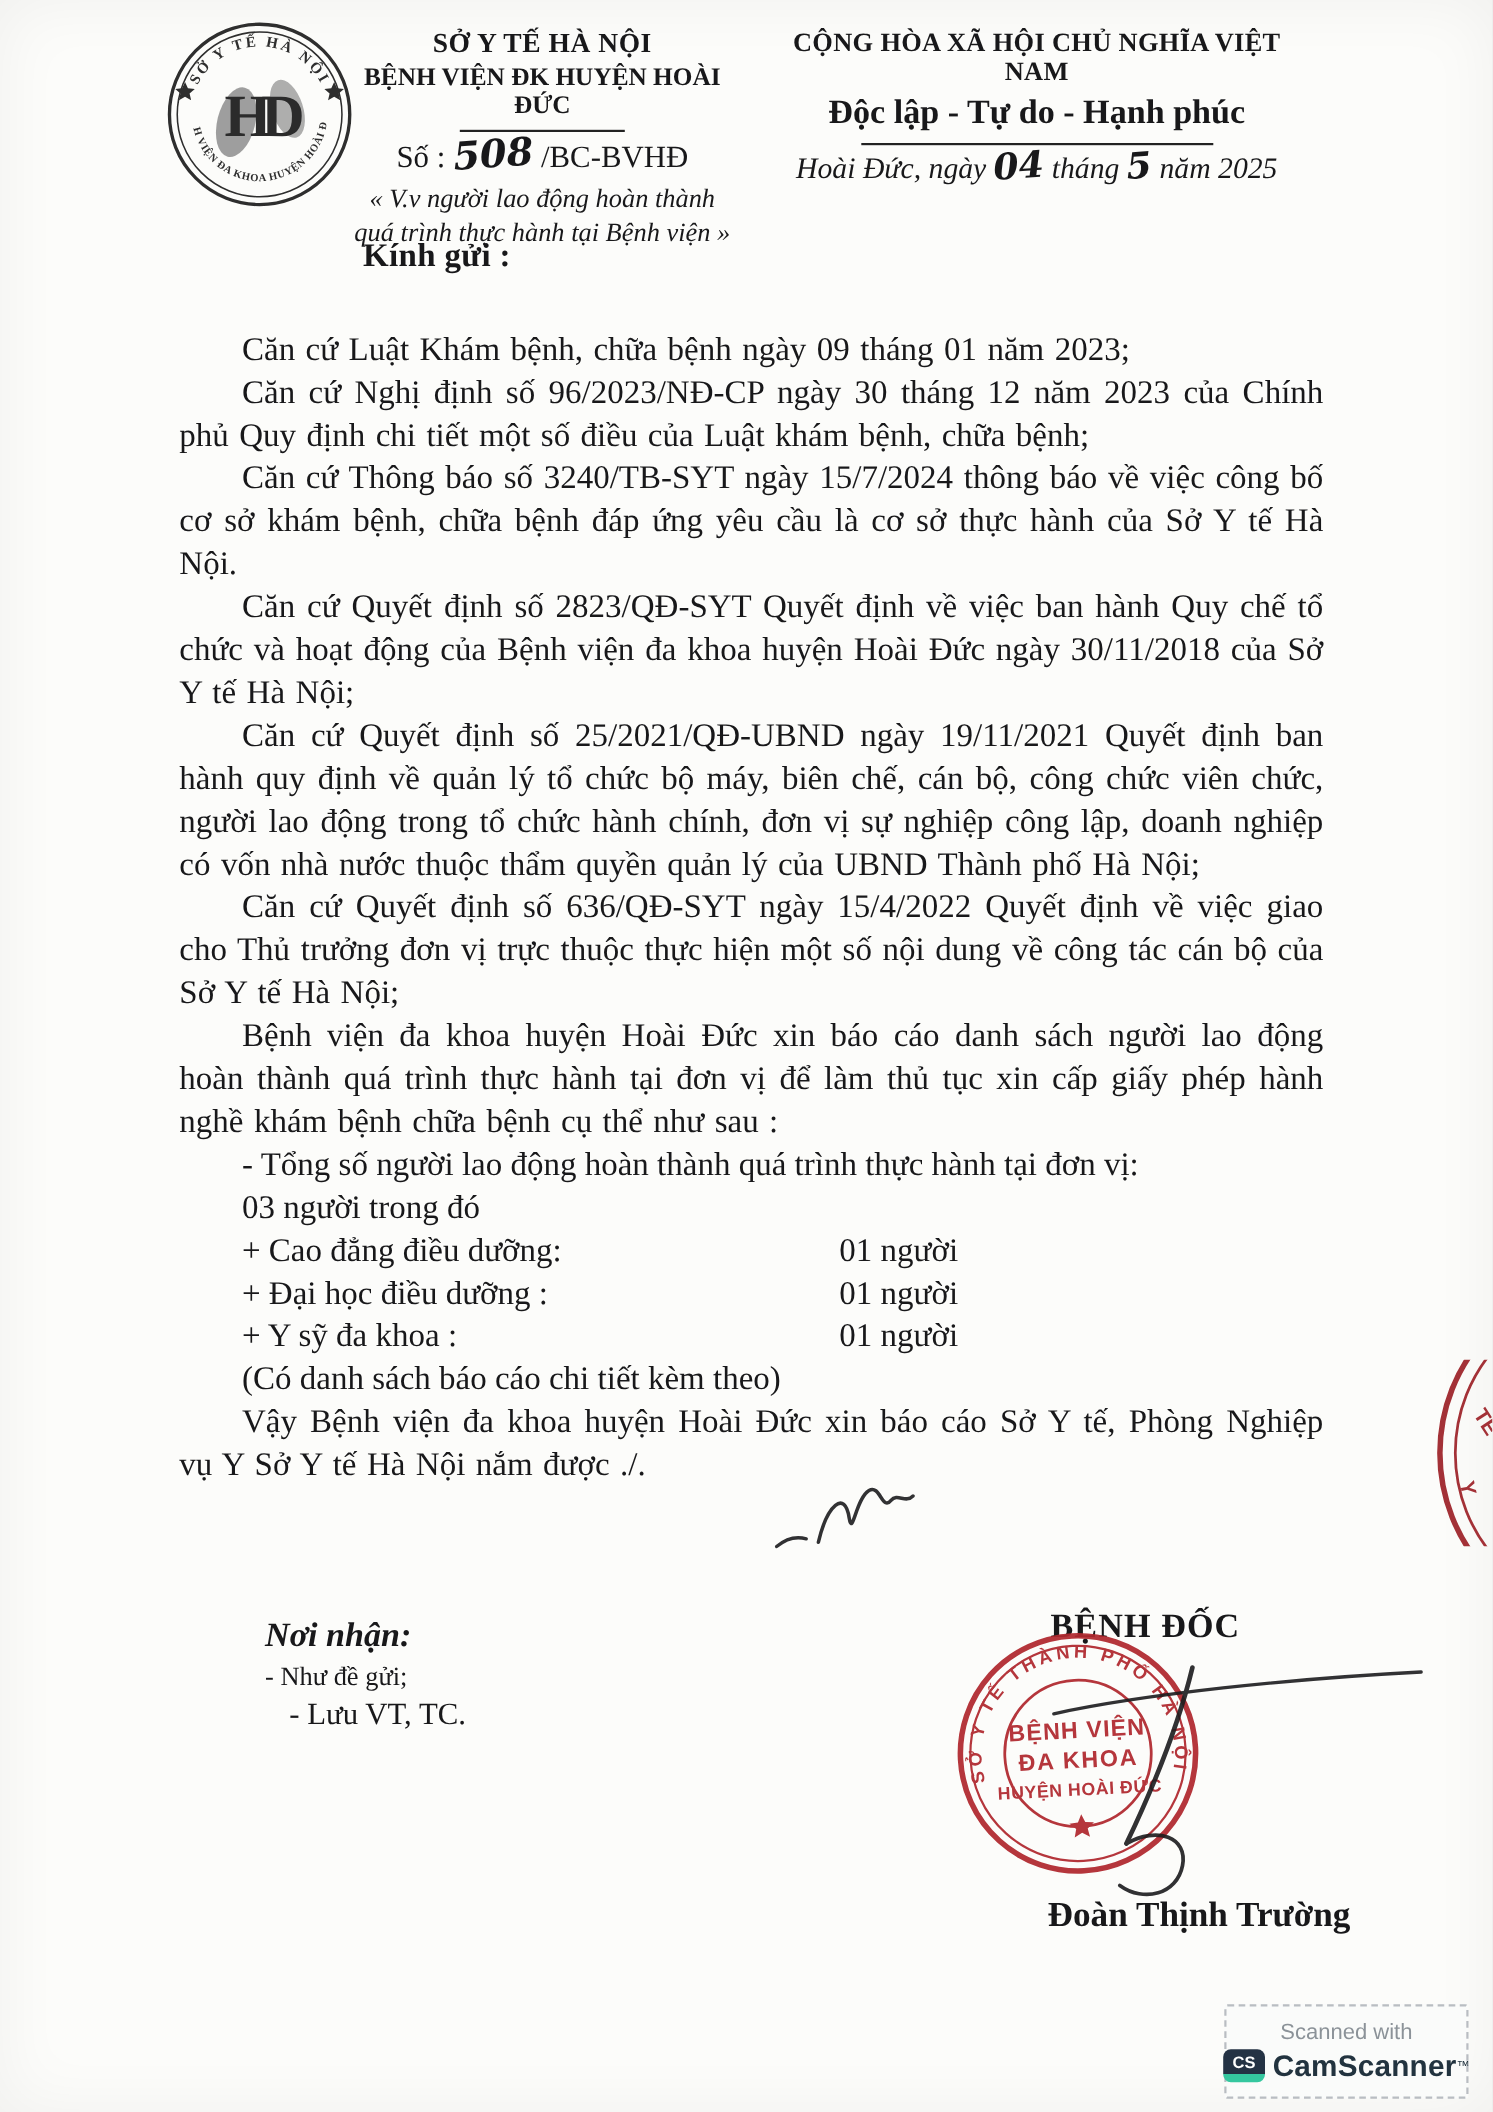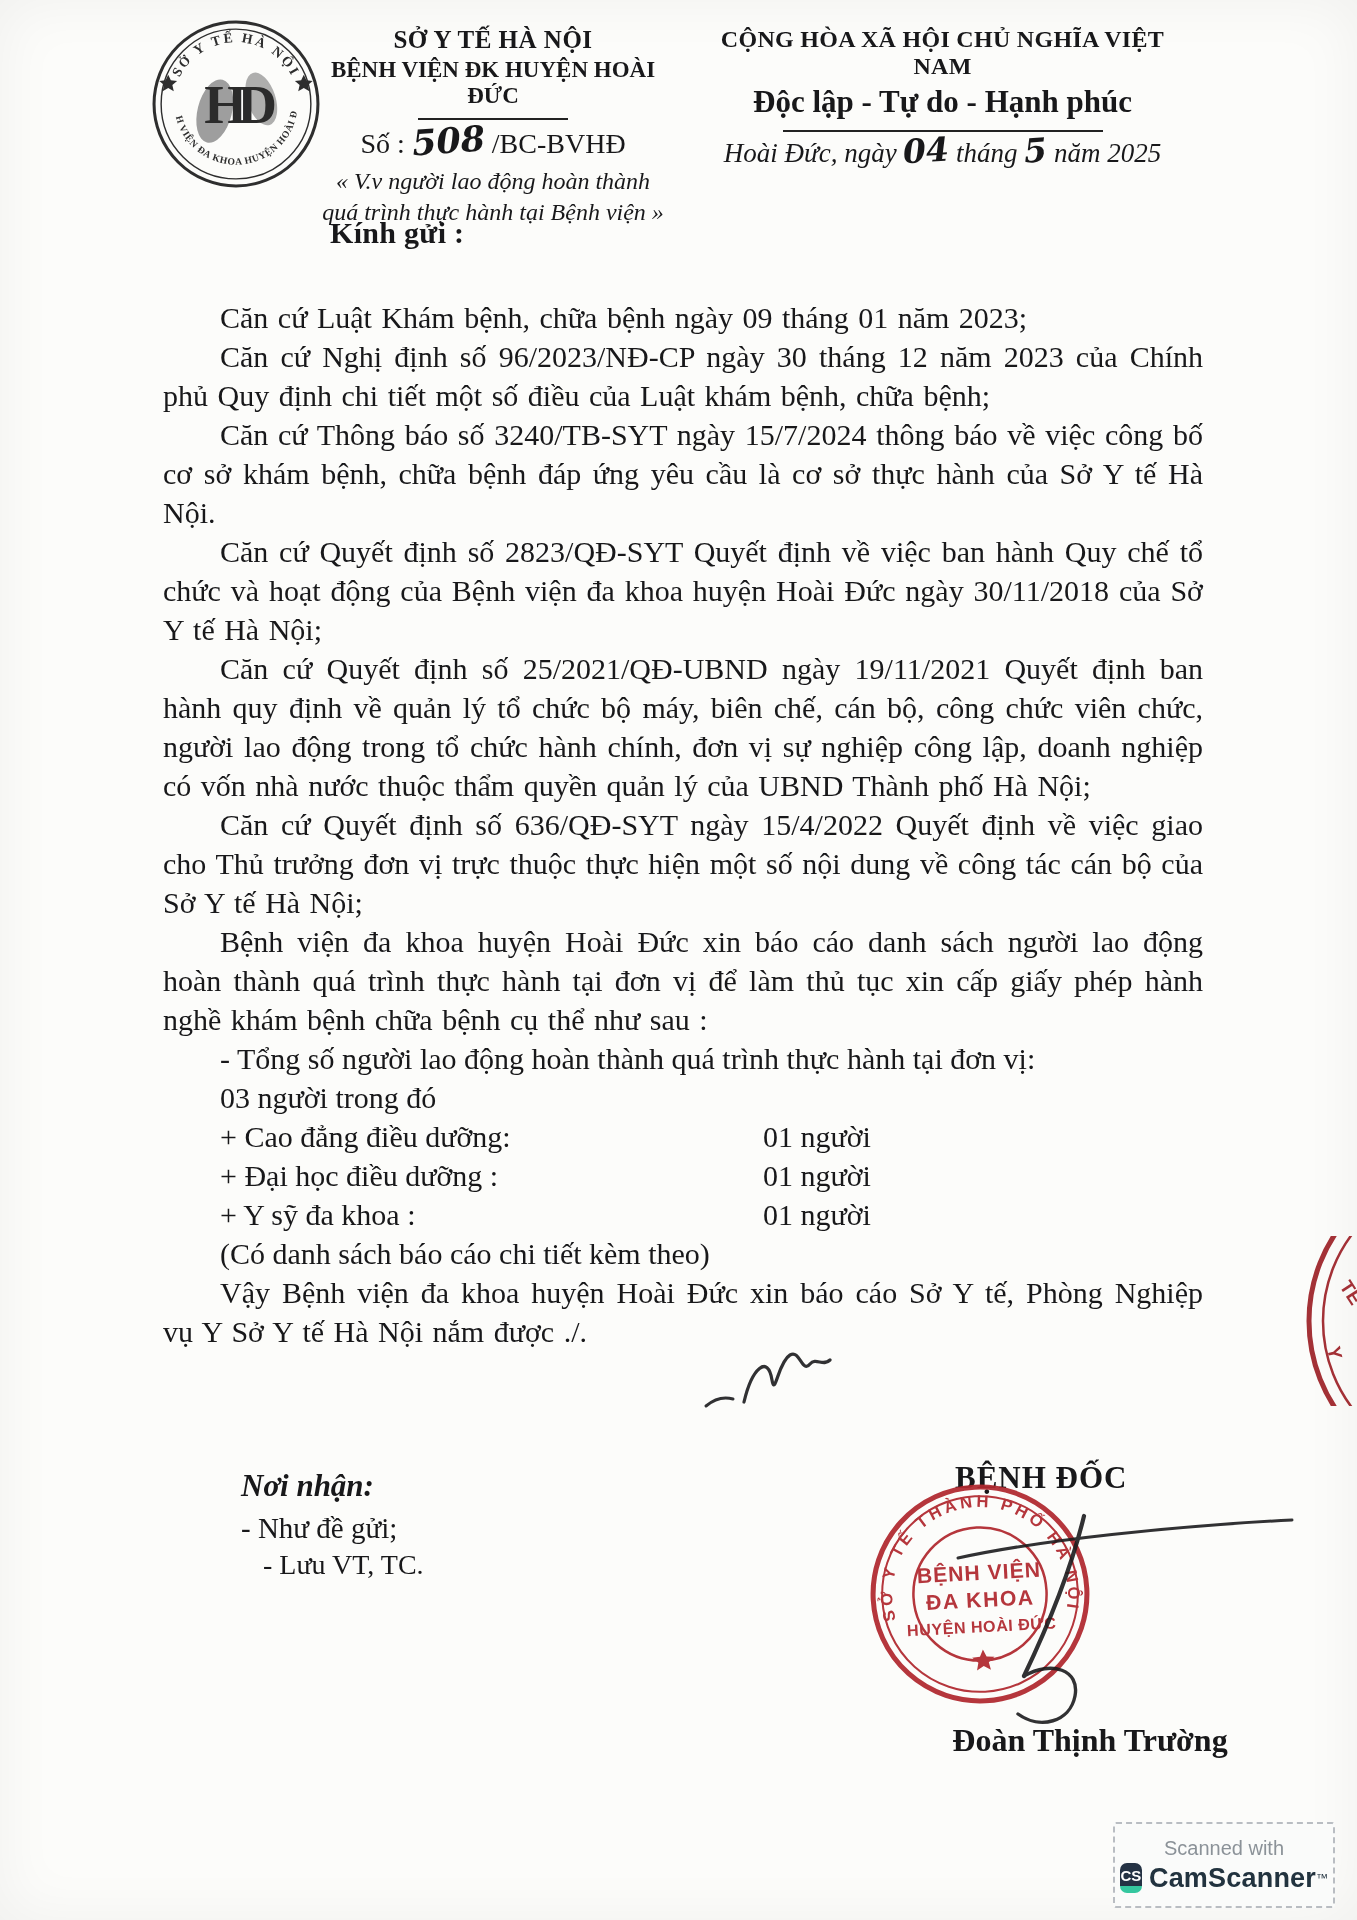--- a/index.html
+++ b/index.html
@@ -31,38 +31,38 @@
   .recipients .lines{margin-left:20px;line-height:40px;}
   
   .doc-body{position:absolute;left:163px;top:298px;width:1040px;font-size:30px;line-height:39px;}
   .para{margin:0;text-indent:57px;text-align:justify;word-spacing:2px;}
   .ln{padding-left:57px;white-space:nowrap;}
   .stat-row{position:relative;padding-left:57px;white-space:nowrap;}
   .stat-value{position:absolute;left:600px;top:0;}
   
   .noi-nhan{position:absolute;left:241px;top:1468px;font-size:29px;}
   .noi-nhan .t{font-weight:bold;font-style:italic;font-size:31px;}
-  .noi-nhan .i1{margin-top:8px;font-size:29px;}
+  .noi-nhan .i1{margin-top:8px;font-size:24px;}
   .noi-nhan .i2{margin-top:4px;margin-left:22px;font-size:28px;}
   .giamdoc{position:absolute;left:955px;top:1460px;font-size:31px;font-weight:bold;letter-spacing:1px;}
   .signer{position:absolute;left:900px;top:1722px;width:380px;text-align:center;font-size:32px;font-weight:bold;}
   .stamp{position:absolute;left:864px;top:1478px;width:232px;height:232px;transform:rotate(-3deg);opacity:.93;z-index:2;}
   .sig-overlay{position:absolute;left:600px;top:1340px;width:757px;height:420px;z-index:3;pointer-events:none;}
   .stamp-partial{position:absolute;right:0;top:1236px;width:60px;height:170px;overflow:hidden;opacity:.92;}
   
   .cam-badge{
     position:absolute;left:1113px;top:1822px;width:218px;height:82px;
     border:2px dashed #b9bdc2;border-radius:3px;background:#fafbfa;
     display:flex;flex-direction:column;align-items:center;justify-content:center;
     font-family:"Liberation Sans","DejaVu Sans",sans-serif;
   }
   .cam-top{color:#8b9298;font-size:20px;line-height:22px;}
   .cam-bottom{display:flex;align-items:center;margin-top:4px;}
   .cs-icon{
-    width:22px;height:30px;border-radius:7px;margin-right:7px;
+    width:38px;height:30px;border-radius:7px;margin-right:7px;
     background:linear-gradient(to bottom,#243244 76%,#35c79f 76%);
     color:#fff;font-size:15px;font-weight:bold;display:flex;align-items:center;justify-content:center;
     padding-bottom:5px;box-sizing:border-box;
   }
   .cam-name{color:#22333f;font-size:27px;font-weight:bold;letter-spacing:.2px;}
   .cam-tm{color:#22333f;font-size:12px;vertical-align:top;line-height:10px;}
 </style>
 </head>
 <body>
 

